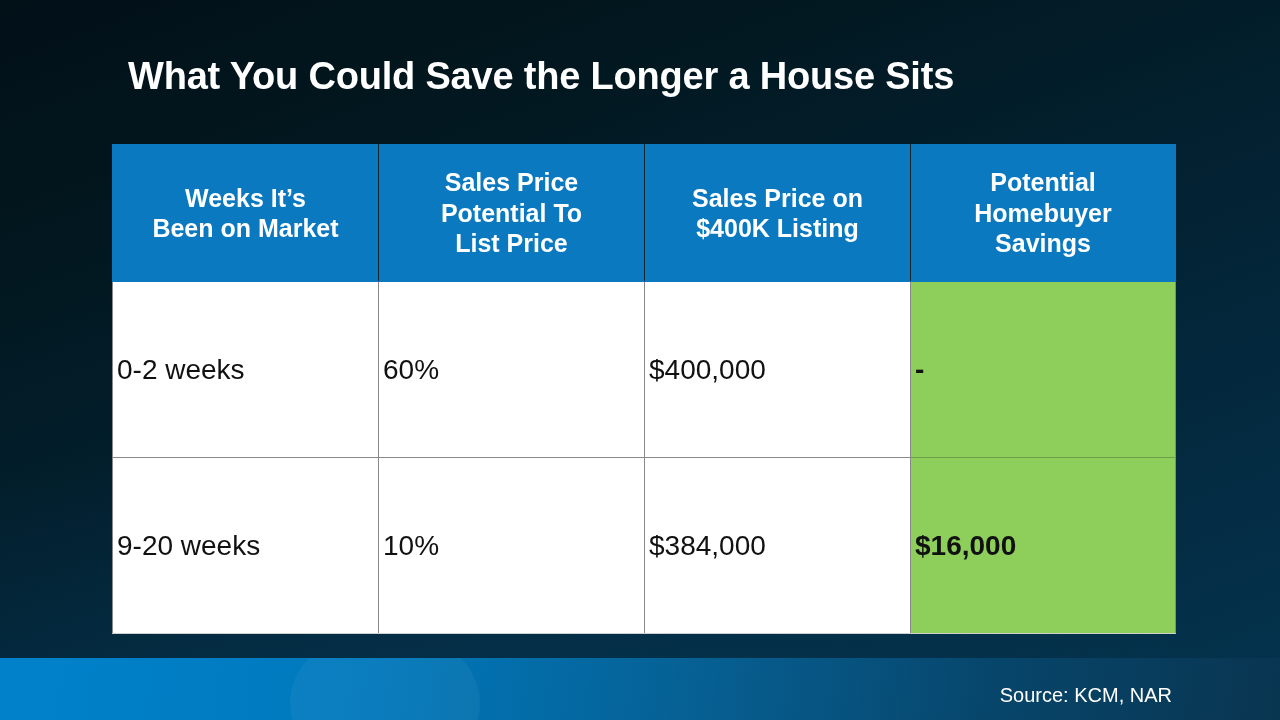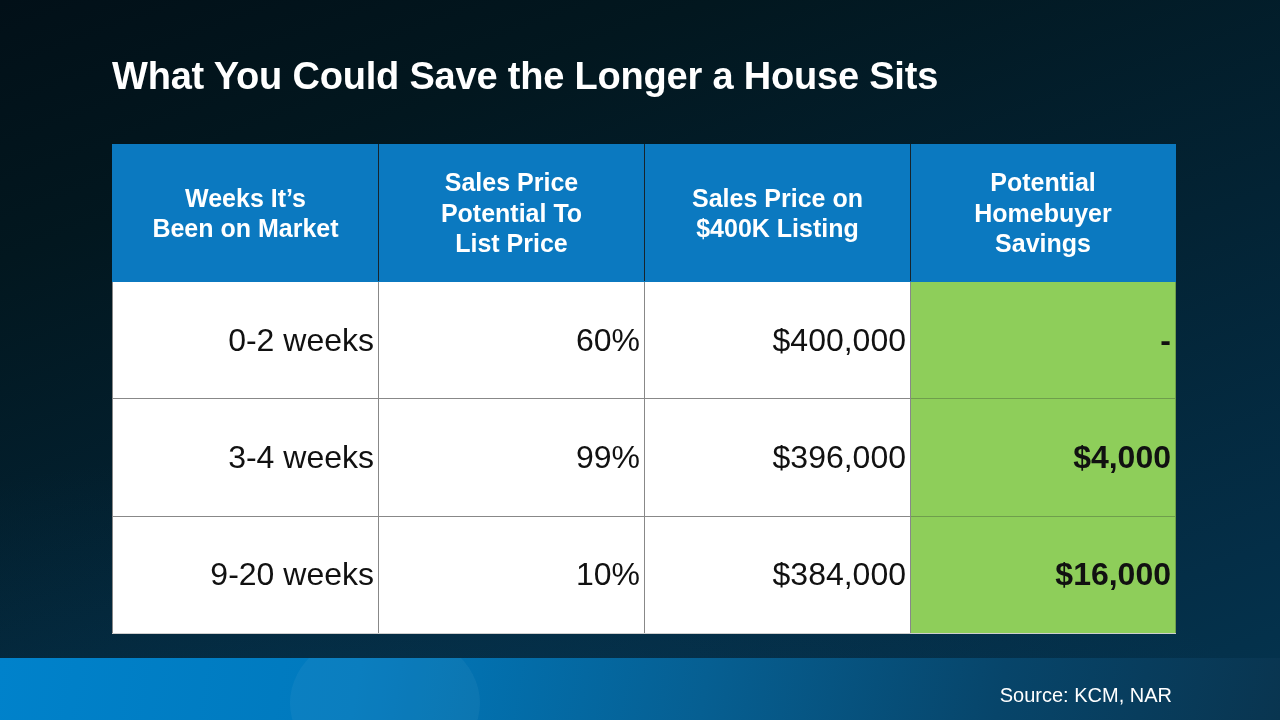--- a/index.html
+++ b/index.html
@@ -19,21 +19,21 @@
   #slide::before {
     content: "";
     position: absolute;
     inset: 0;
     background: radial-gradient(ellipse 120% 80% at 30% 110%, rgba(10,80,125,0.28) 0%, rgba(0,0,0,0) 60%);
     pointer-events: none;
   }
 
   .title {
     position: absolute;
-    left: 112px;
+    left: 128px;
     top: 55px;
     font-size: 38px;
     font-weight: bold;
     color: #ffffff;
     letter-spacing: -0.2px;
     white-space: nowrap;
   }
 
   .table-wrap {
     position: absolute;
@@ -63,23 +63,23 @@
     vertical-align: middle;
     padding: 6px 6px;
     height: 124px;
     border: 1px solid #0b79c0;
     border-right-color: #16242c;
   }
   thead th:last-child { border-right-color: #0b79c0; }
 
   tbody td {
     height: 73px;
-    font-size: 32px;
+    font-size: 28px;
     color: #111111;
-    text-align: right;
+    text-align: left;
     vertical-align: middle;
     background: #ffffff;
     border: 1px solid #888888;
     padding: 4px 4px;
   }
   tbody td.savings {
     background: #8ece5a;
     font-weight: bold;
     border-color: #6f9e4c;
   }
@@ -151,26 +151,20 @@
         </tr>
       </thead>
       <tbody>
         <tr>
           <td>0-2 weeks</td>
           <td>60%</td>
           <td>$400,000</td>
           <td class="savings">-</td>
         </tr>
         <tr>
-          <td>3-4 weeks</td>
-          <td>99%</td>
-          <td>$396,000</td>
-          <td class="savings">$4,000</td>
-        </tr>
-        <tr>
           <td>9-20 weeks</td>
           <td>10%</td>
           <td>$384,000</td>
           <td class="savings">$16,000</td>
         </tr>
       </tbody>
     </table>
   </div>
 
   <div class="footer-bar"></div>

